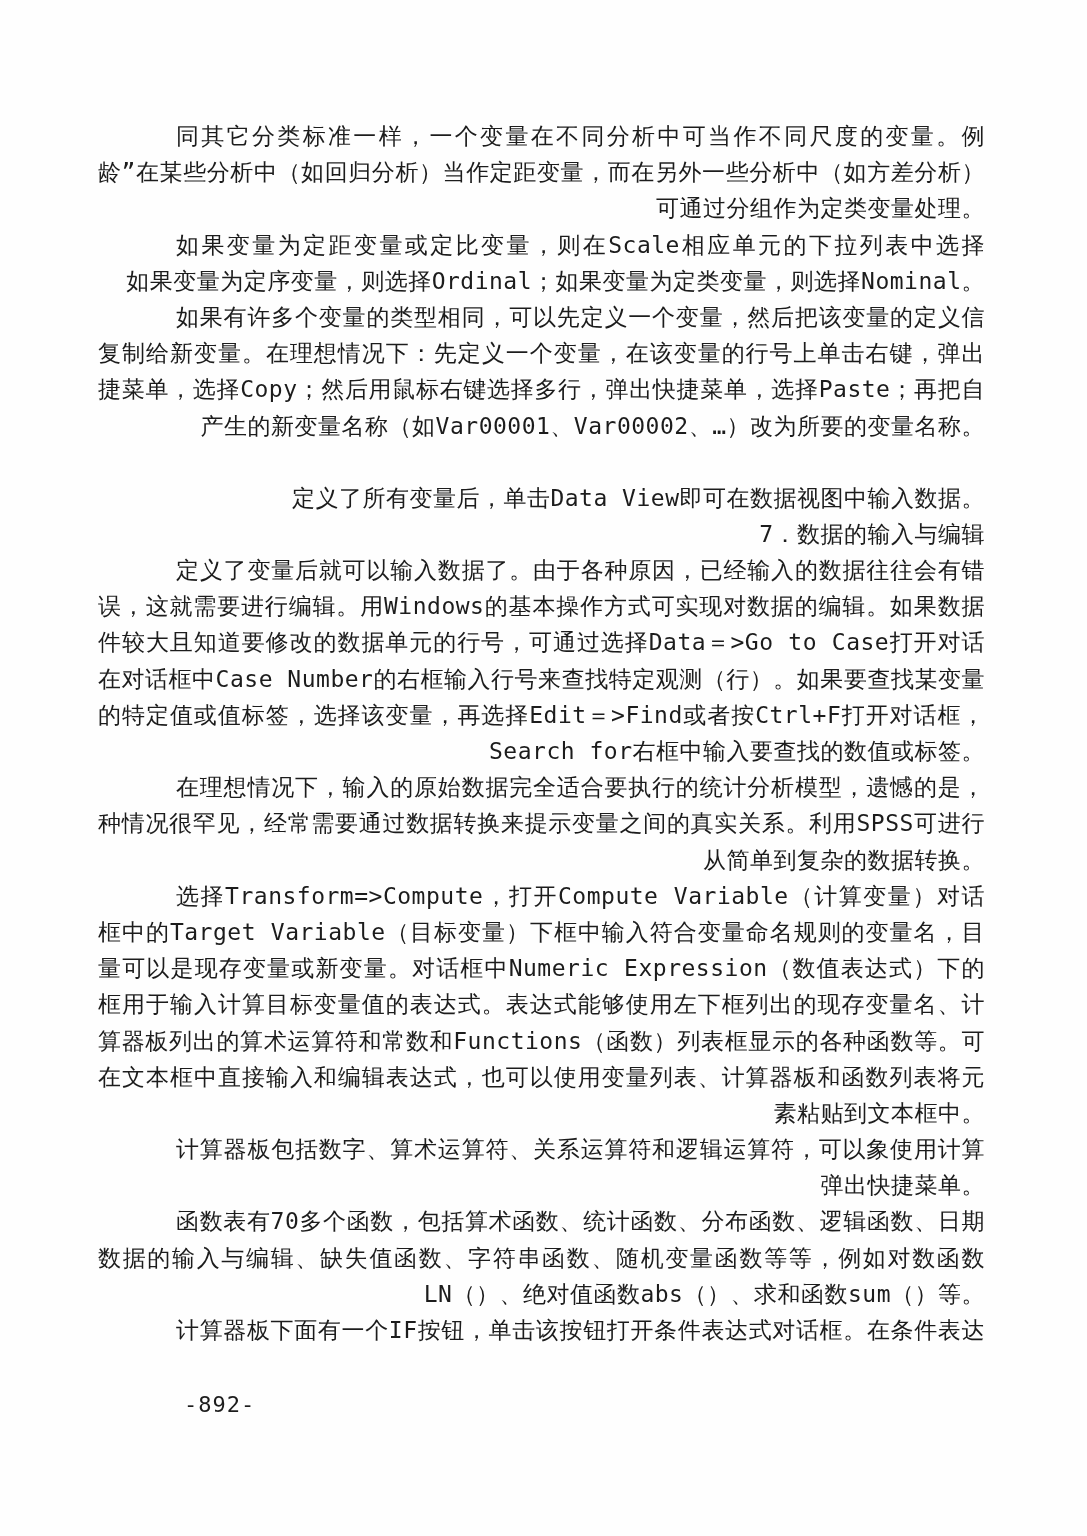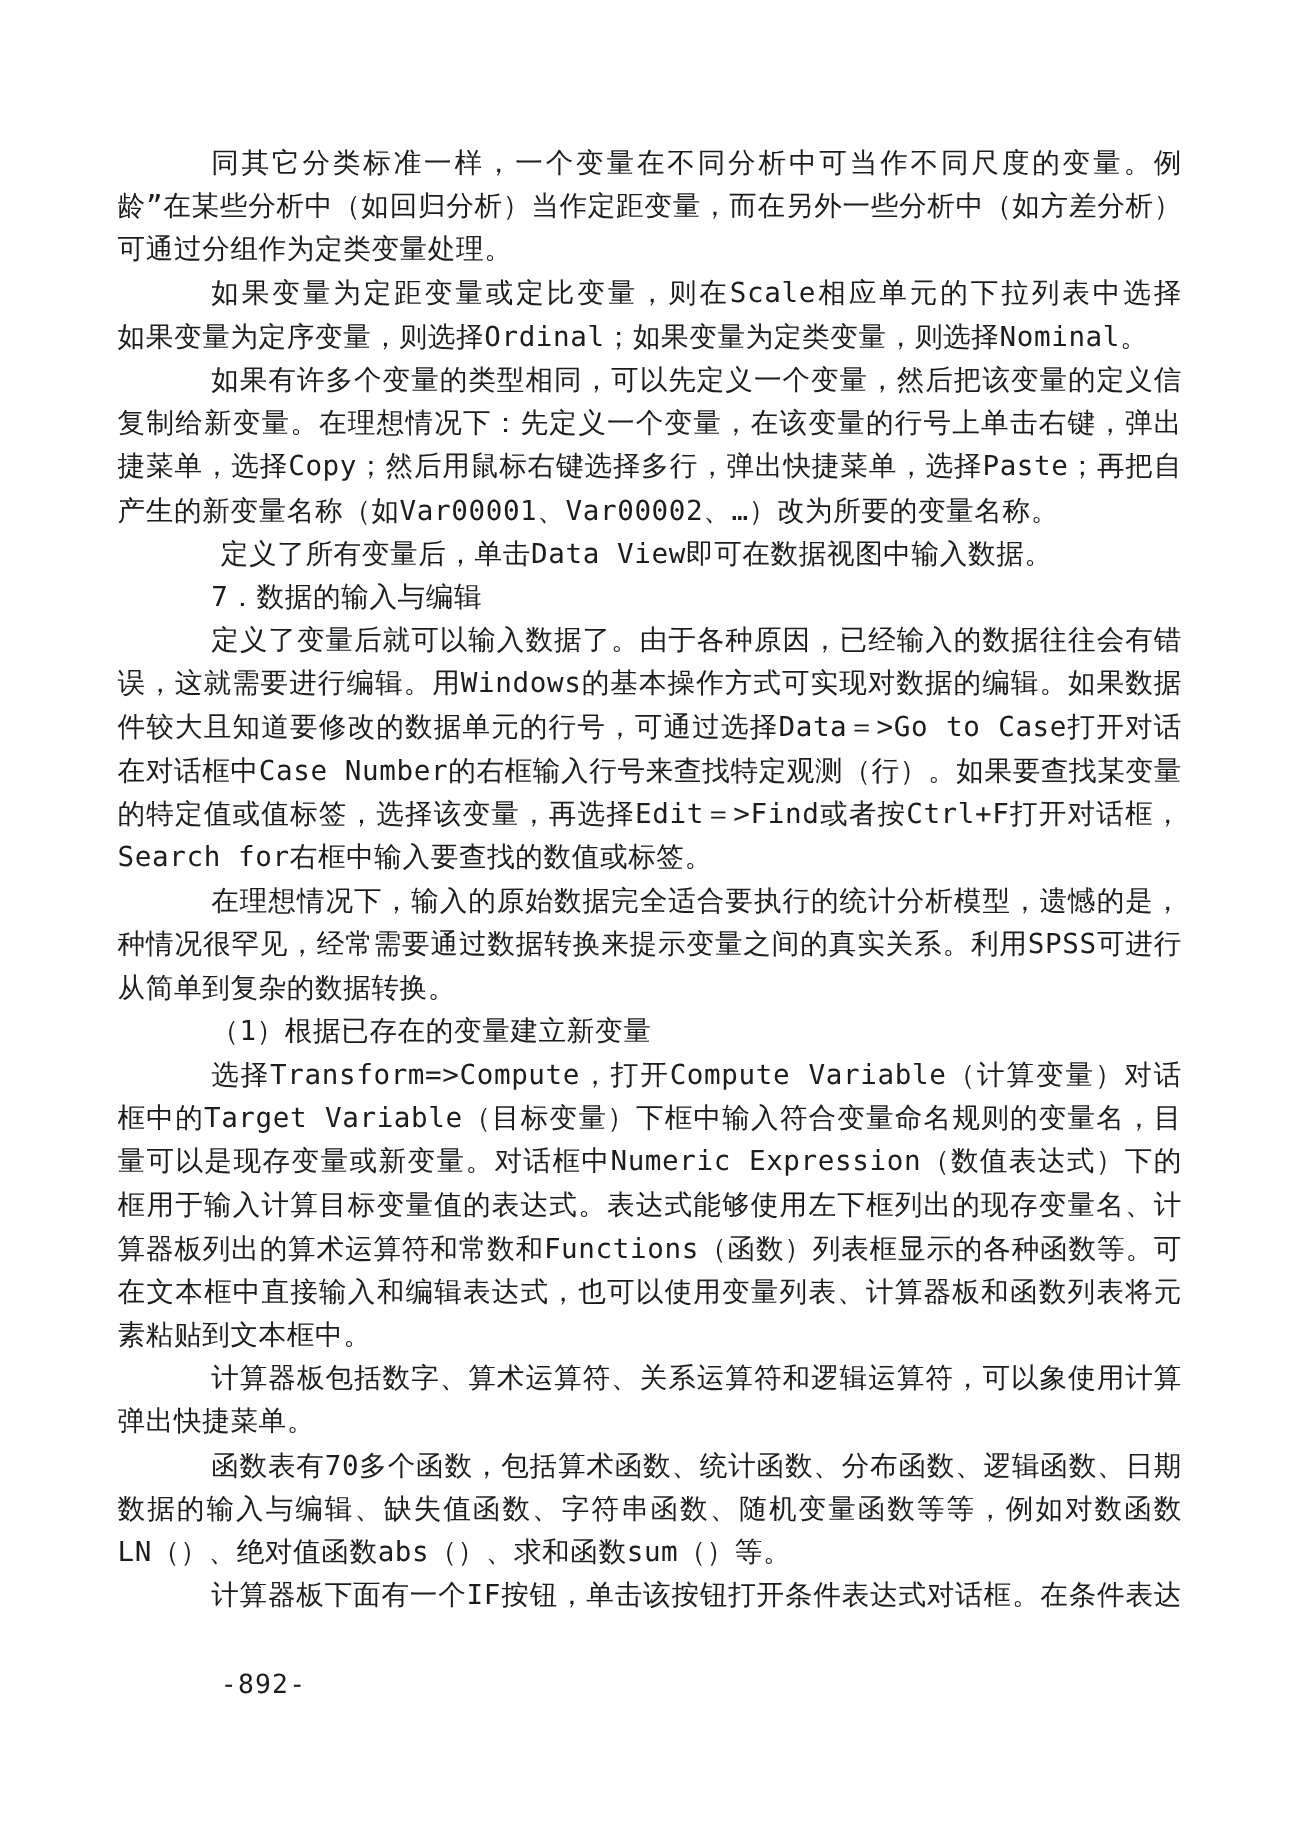--- a/index.html
+++ b/index.html
@@ -23,30 +23,30 @@
   .text-block {
     position: absolute;
     left: 98px;
     top: 118px;
     width: 887px;
   }
   .line {
     height: 36.2px;
     line-height: 36.2px;
     font-size: 23px;
-    text-align: left;
+    text-align: right;
     overflow: hidden;
     letter-spacing: 0.5px;
   }
   .line.j {
     text-align: justify;
     text-align-last: justify;
   }
   .line.in1 { padding-left: 78px; }
-  .line.in2 { padding-left: 86px; }
+  .line.in2 { padding-left: 86px; margin-top: 36px; }
   .page-number {
     position: absolute;
     left: 184px;
     top: 1390px;
     font-size: 22px;
     line-height: 30px;
     letter-spacing: 1px;
   }
 </style>
 </head>
@@ -67,21 +67,20 @@
       <div class="line in1">7．数据的输入与编辑</div>
       <div class="line j in1">定义了变量后就可以输入数据了。由于各种原因，已经输入的数据往往会有错</div>
       <div class="line j">误，这就需要进行编辑。用Windows的基本操作方式可实现对数据的编辑。如果数据文</div>
       <div class="line j">件较大且知道要修改的数据单元的行号，可通过选择Data＝&gt;Go to Case打开对话框，</div>
       <div class="line j">在对话框中Case Number的右框输入行号来查找特定观测（行）。如果要查找某变量中</div>
       <div class="line j">的特定值或值标签，选择该变量，再选择Edit＝&gt;Find或者按Ctrl+F打开对话框，在</div>
       <div class="line">Search for右框中输入要查找的数值或标签。</div>
       <div class="line j in1">在理想情况下，输入的原始数据完全适合要执行的统计分析模型，遗憾的是，这</div>
       <div class="line j">种情况很罕见，经常需要通过数据转换来提示变量之间的真实关系。利用SPSS可进行</div>
       <div class="line">从简单到复杂的数据转换。</div>
-      <div class="line in1">（1）根据已存在的变量建立新变量</div>
       <div class="line j in1">选择Transform=&gt;Compute，打开Compute  Variable（计算变量）对话框。在对话</div>
       <div class="line j">框中的Target Variable（目标变量）下框中输入符合变量命名规则的变量名，目标变</div>
       <div class="line j">量可以是现存变量或新变量。对话框中Numeric  Expression（数值表达式）下的文本</div>
       <div class="line j">框用于输入计算目标变量值的表达式。表达式能够使用左下框列出的现存变量名、计</div>
       <div class="line j">算器板列出的算术运算符和常数和Functions（函数）列表框显示的各种函数等。可以</div>
       <div class="line j">在文本框中直接输入和编辑表达式，也可以使用变量列表、计算器板和函数列表将元</div>
       <div class="line">素粘贴到文本框中。</div>
       <div class="line j in1">计算器板包括数字、算术运算符、关系运算符和逻辑运算符，可以象使用计算器</div>
       <div class="line">弹出快捷菜单。</div>
       <div class="line j in1">函数表有70多个函数，包括算术函数、统计函数、分布函数、逻辑函数、日期和</div>

